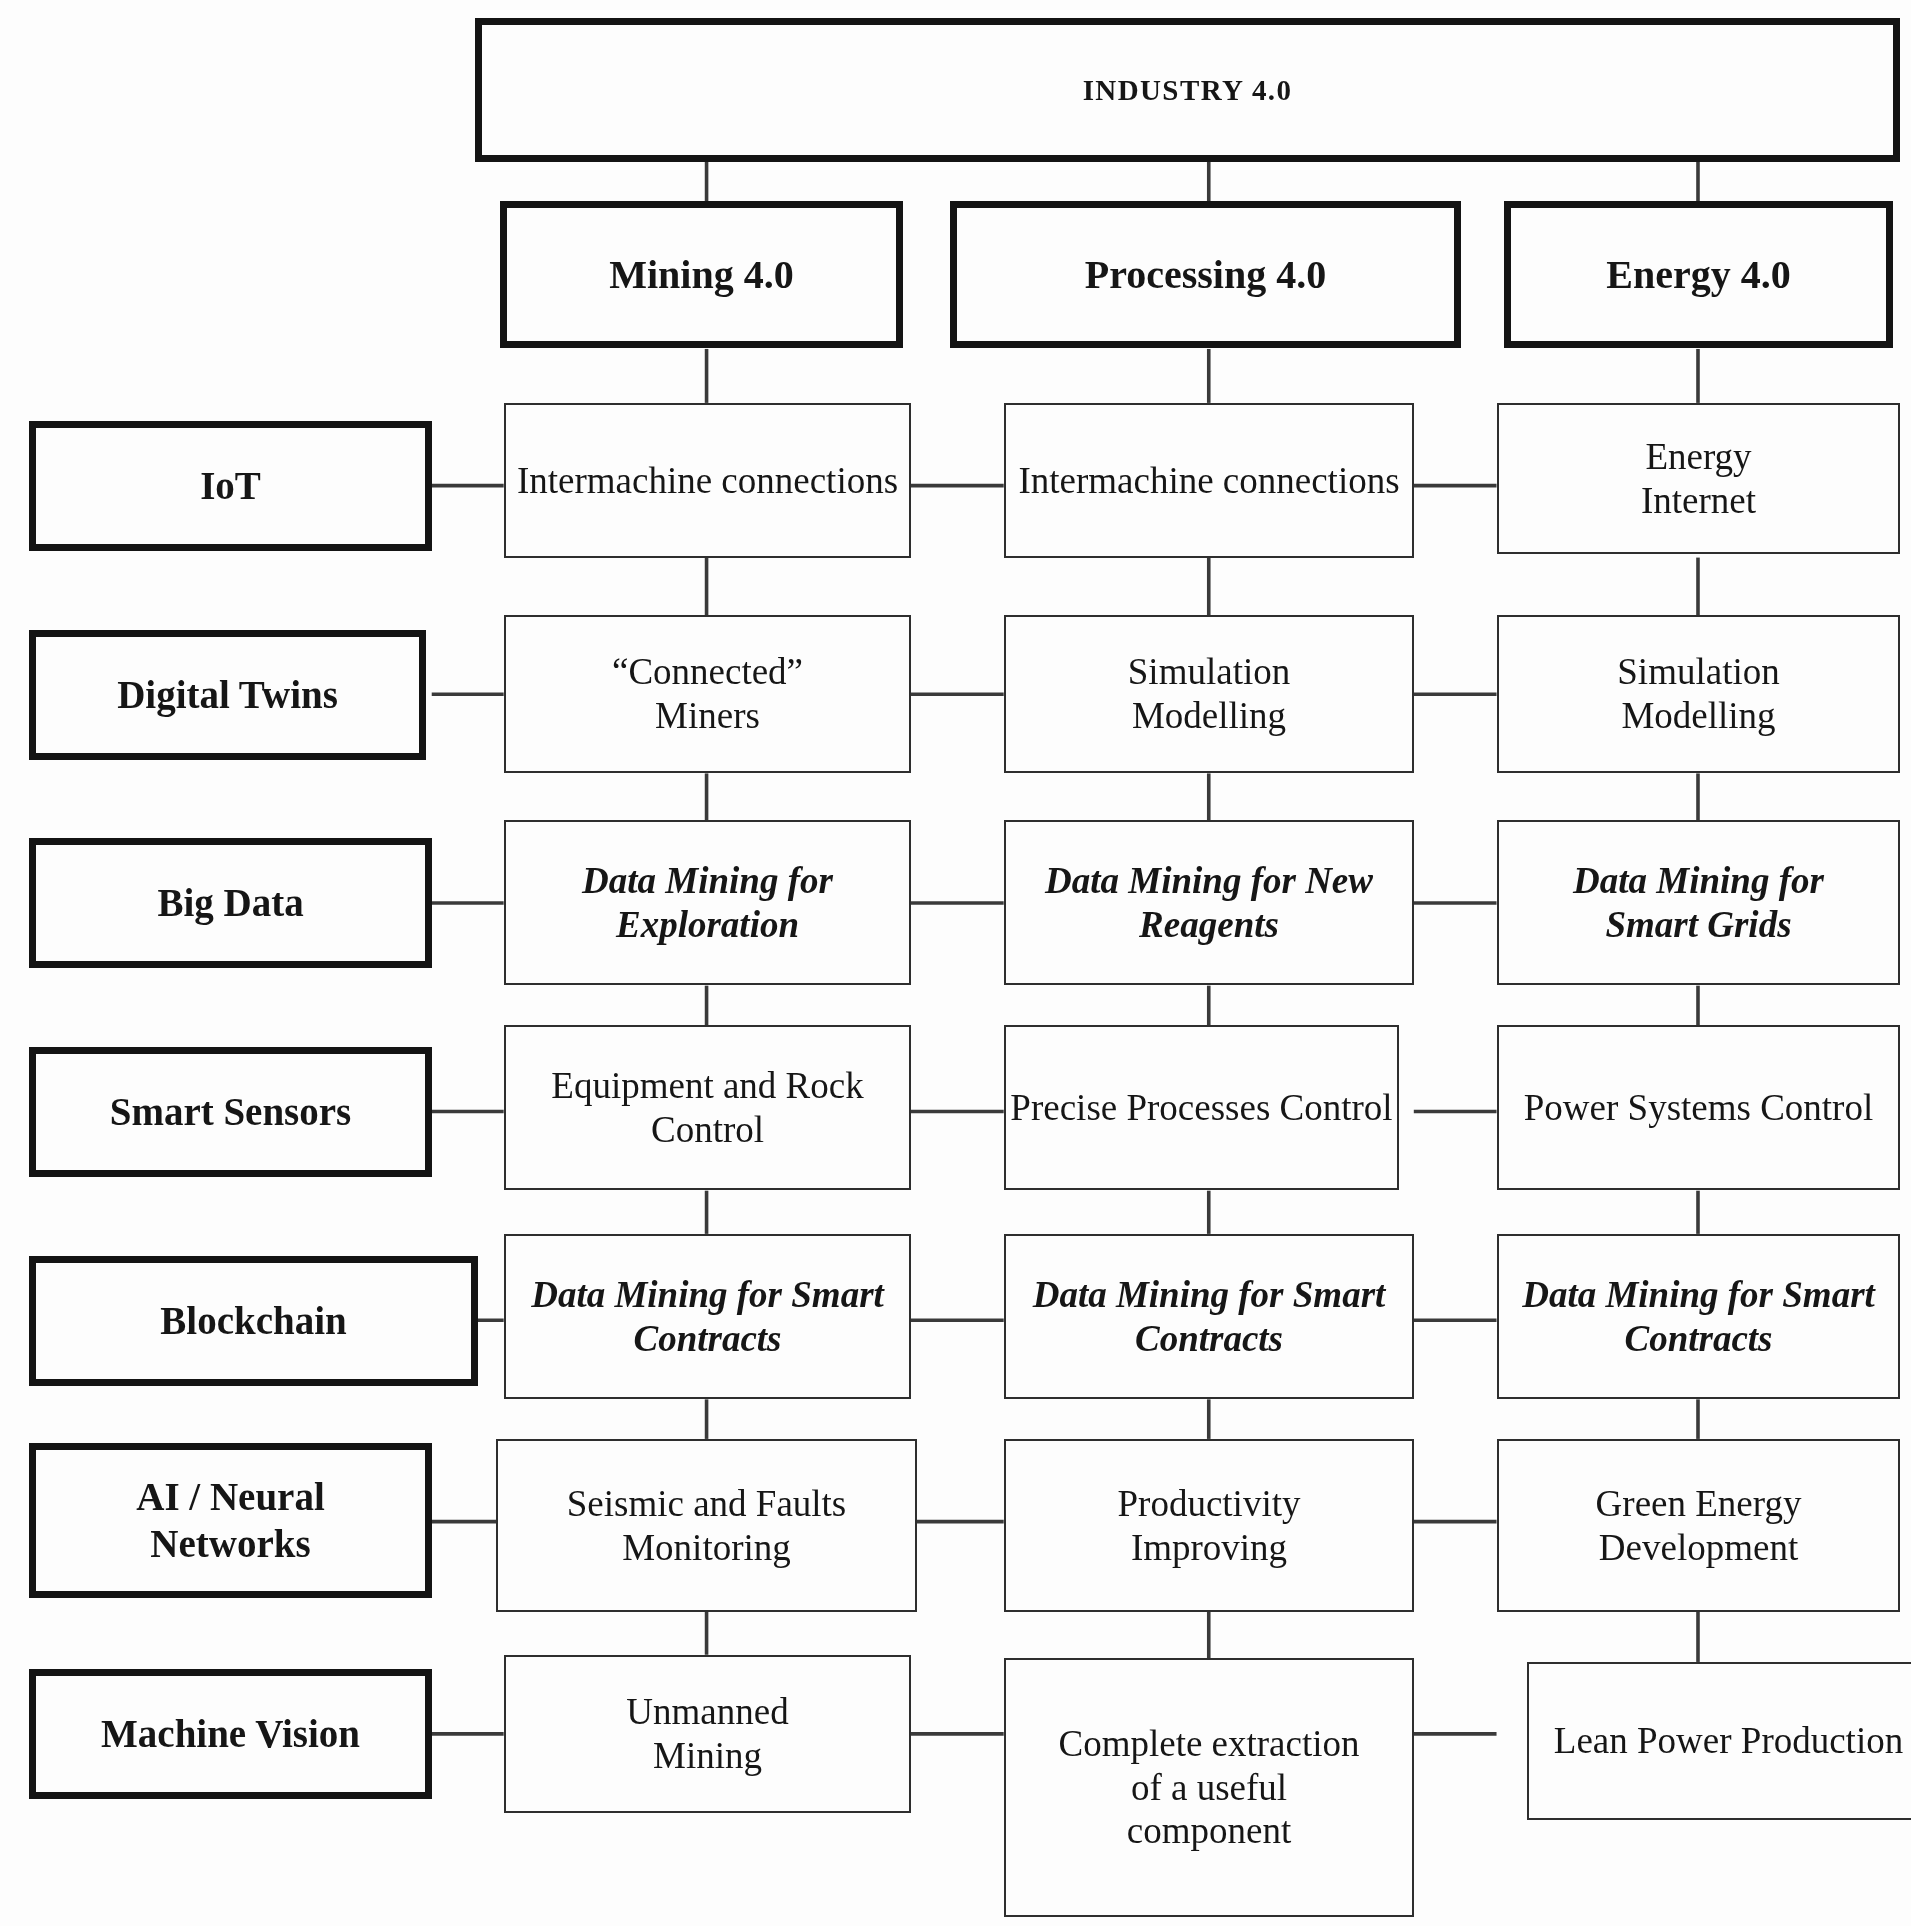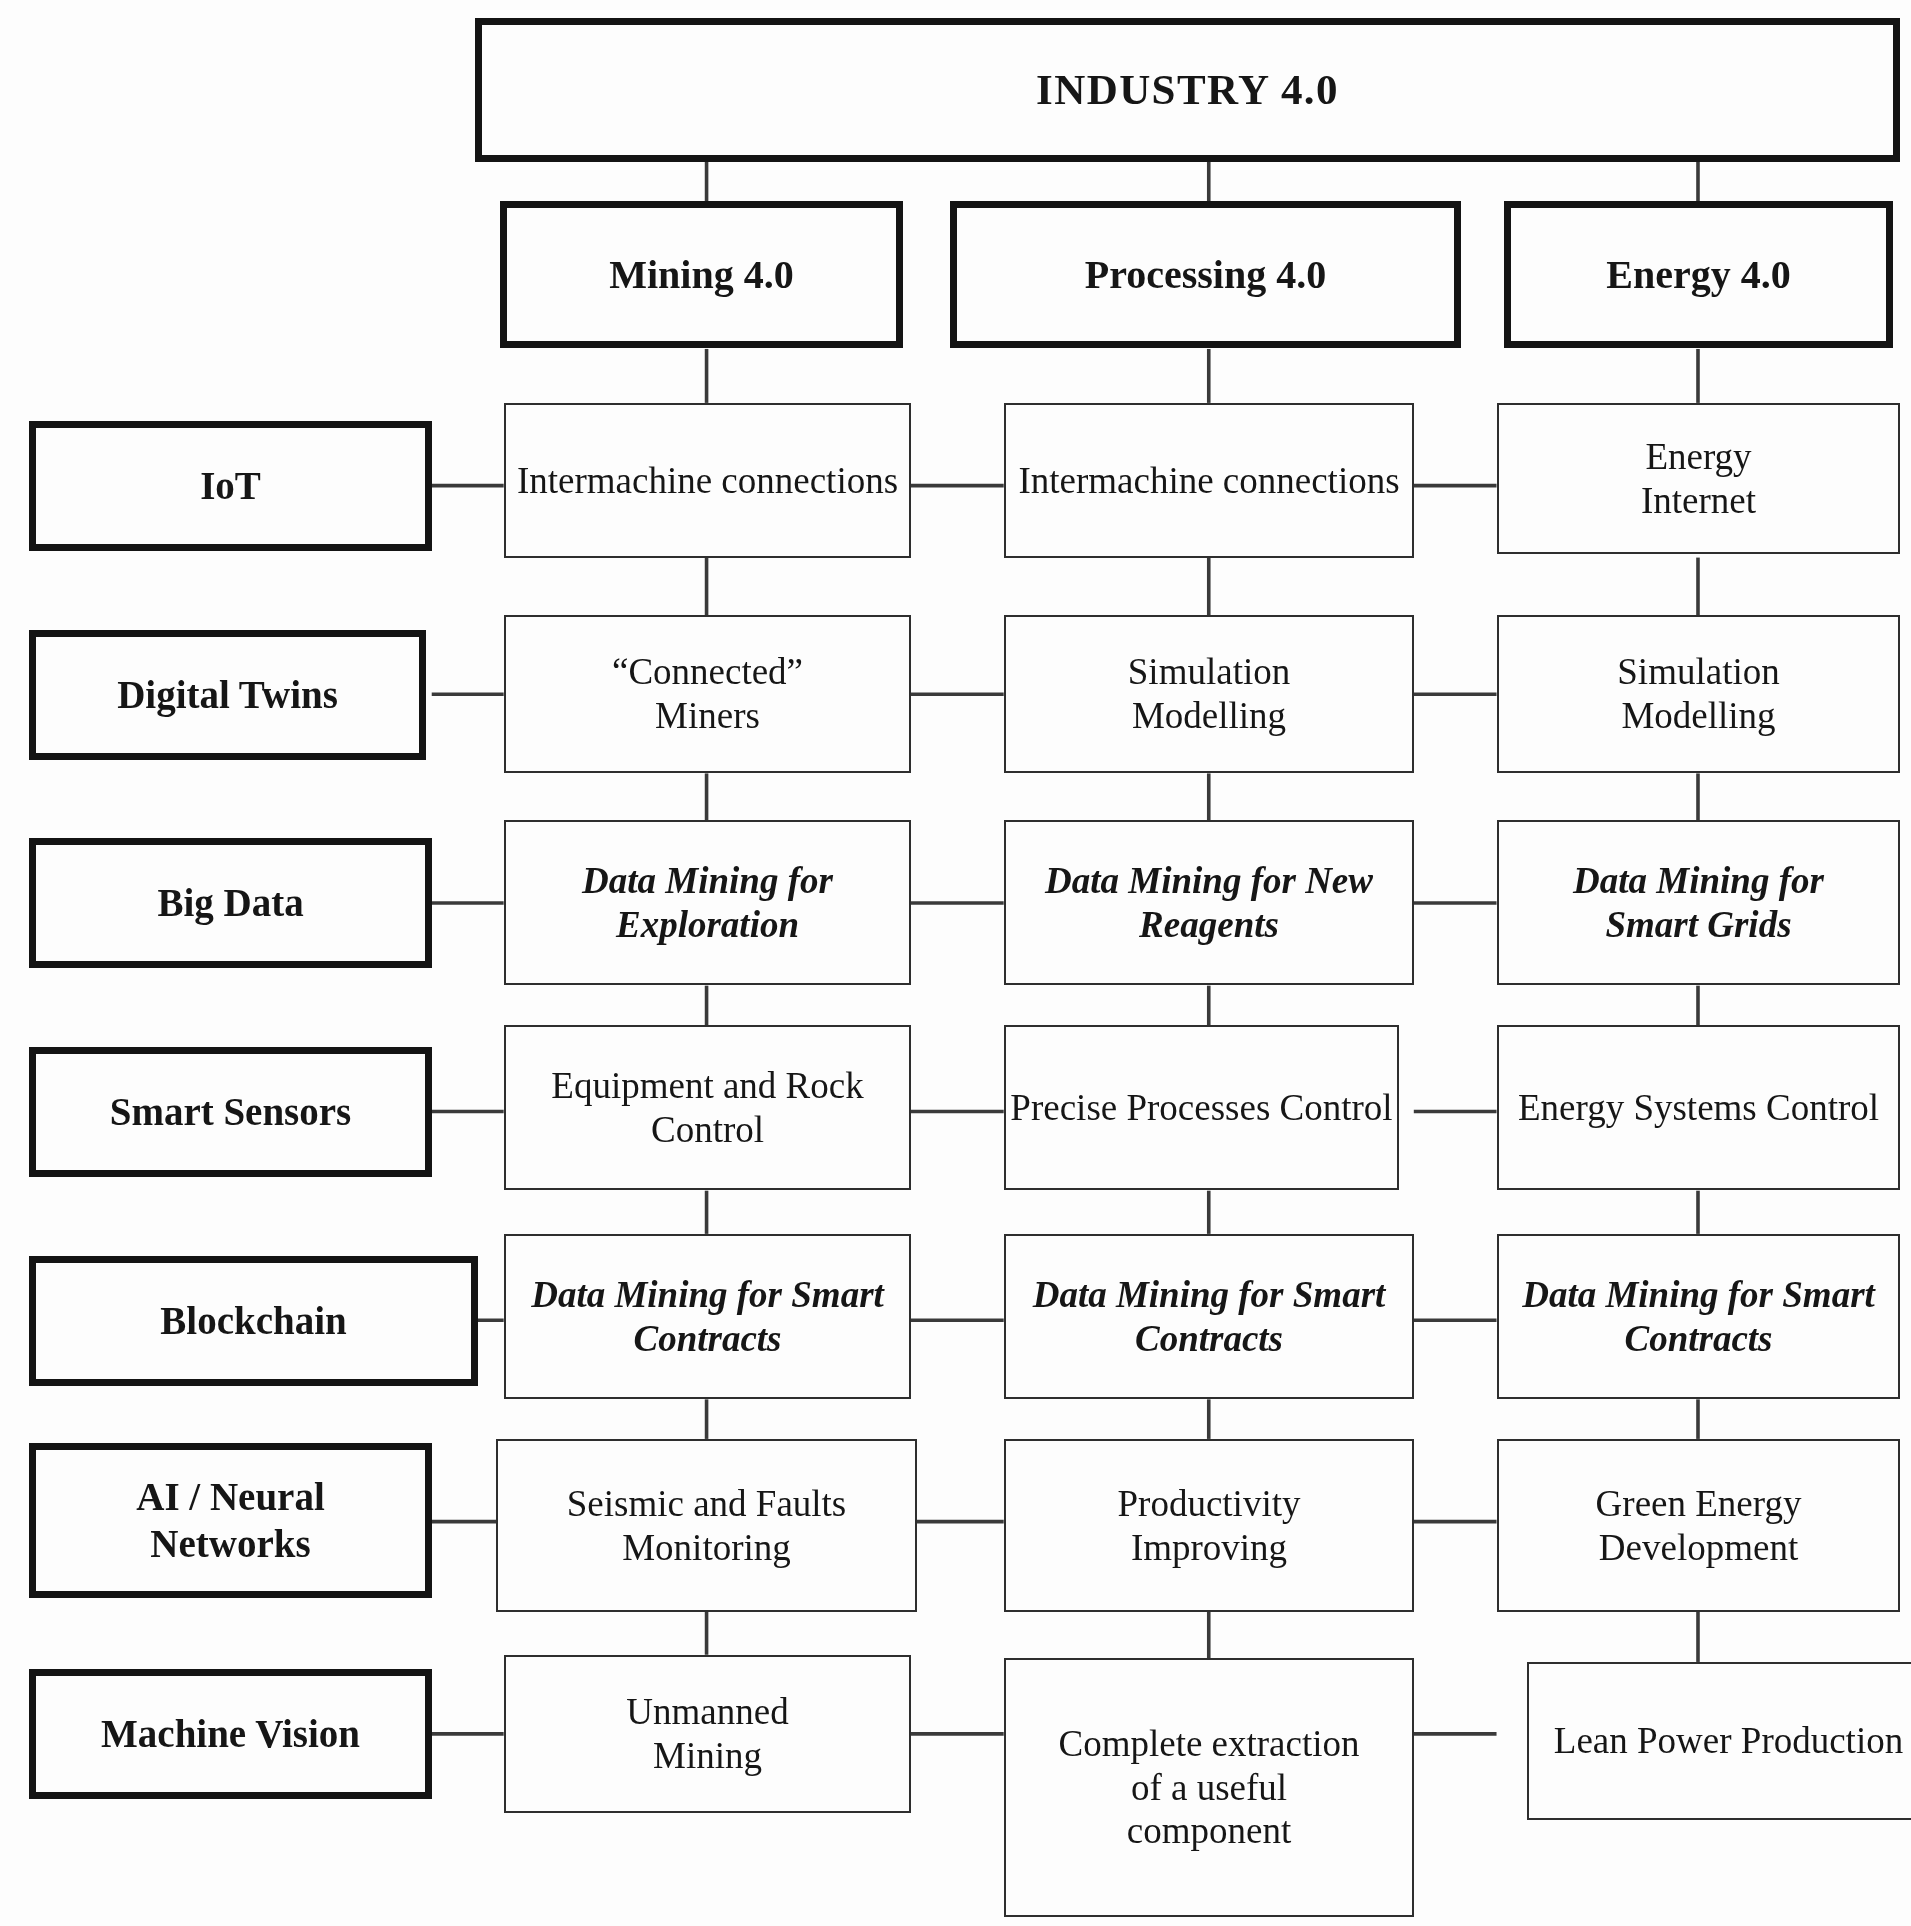--- a/index.html
+++ b/index.html
@@ -31,21 +31,21 @@
     background: #fdfdfd;
     display: flex;
     align-items: center;
     justify-content: center;
     text-align: center;
     z-index: 1;
     line-height: 1.18;
   }
   .thick { border: 7.2px solid #141414; }
   .thin  { border: 2.9px solid #2e2e2e; }
-  .title-text   { font-size: 43px; font-weight: bold; letter-spacing: 1.4px; }
+  .title-text   { font-size: 29px; font-weight: bold; letter-spacing: 1.4px; }
   .header-text  { font-size: 40px; font-weight: bold; }
   .rowlabel-text{ font-size: 39px; font-weight: bold; }
   .cell-text    { font-size: 37px; }
   .em .cell-text { font-style: italic; font-weight: bold; }
   .mw280 { max-width: 201px; }
   .mw320 { max-width: 230px; }
   .mw340 { max-width: 245px; }
   .mw360 { max-width: 259px; }
   .mw400 { max-width: 288px; }
   .mw430 { max-width: 309px; }
@@ -175,21 +175,21 @@
     <span class="cell-text mw400">Data Mining for Smart Grids</span>
   </div>
 
   <div class="box thin" style="left:504px; top:1025px; width:407px; height:165px;">
     <span class="cell-text">Equipment and Rock Control</span>
   </div>
   <div class="box thin" style="left:1004px; top:1025px; width:395px; height:165px;">
     <span class="cell-text">Precise Processes Control</span>
   </div>
   <div class="box thin" style="left:1497px; top:1025px; width:403px; height:165px;">
-    <span class="cell-text">Energy Systems Control</span>
+    <span class="cell-text">Power Systems Control</span>
   </div>
 
   <div class="box thin em" style="left:504px; top:1234px; width:407px; height:165px;">
     <span class="cell-text">Data Mining for Smart Contracts</span>
   </div>
   <div class="box thin em" style="left:1004px; top:1234px; width:410px; height:165px;">
     <span class="cell-text">Data Mining for Smart Contracts</span>
   </div>
   <div class="box thin em" style="left:1497px; top:1234px; width:403px; height:165px;">
     <span class="cell-text">Data Mining for Smart Contracts</span>

